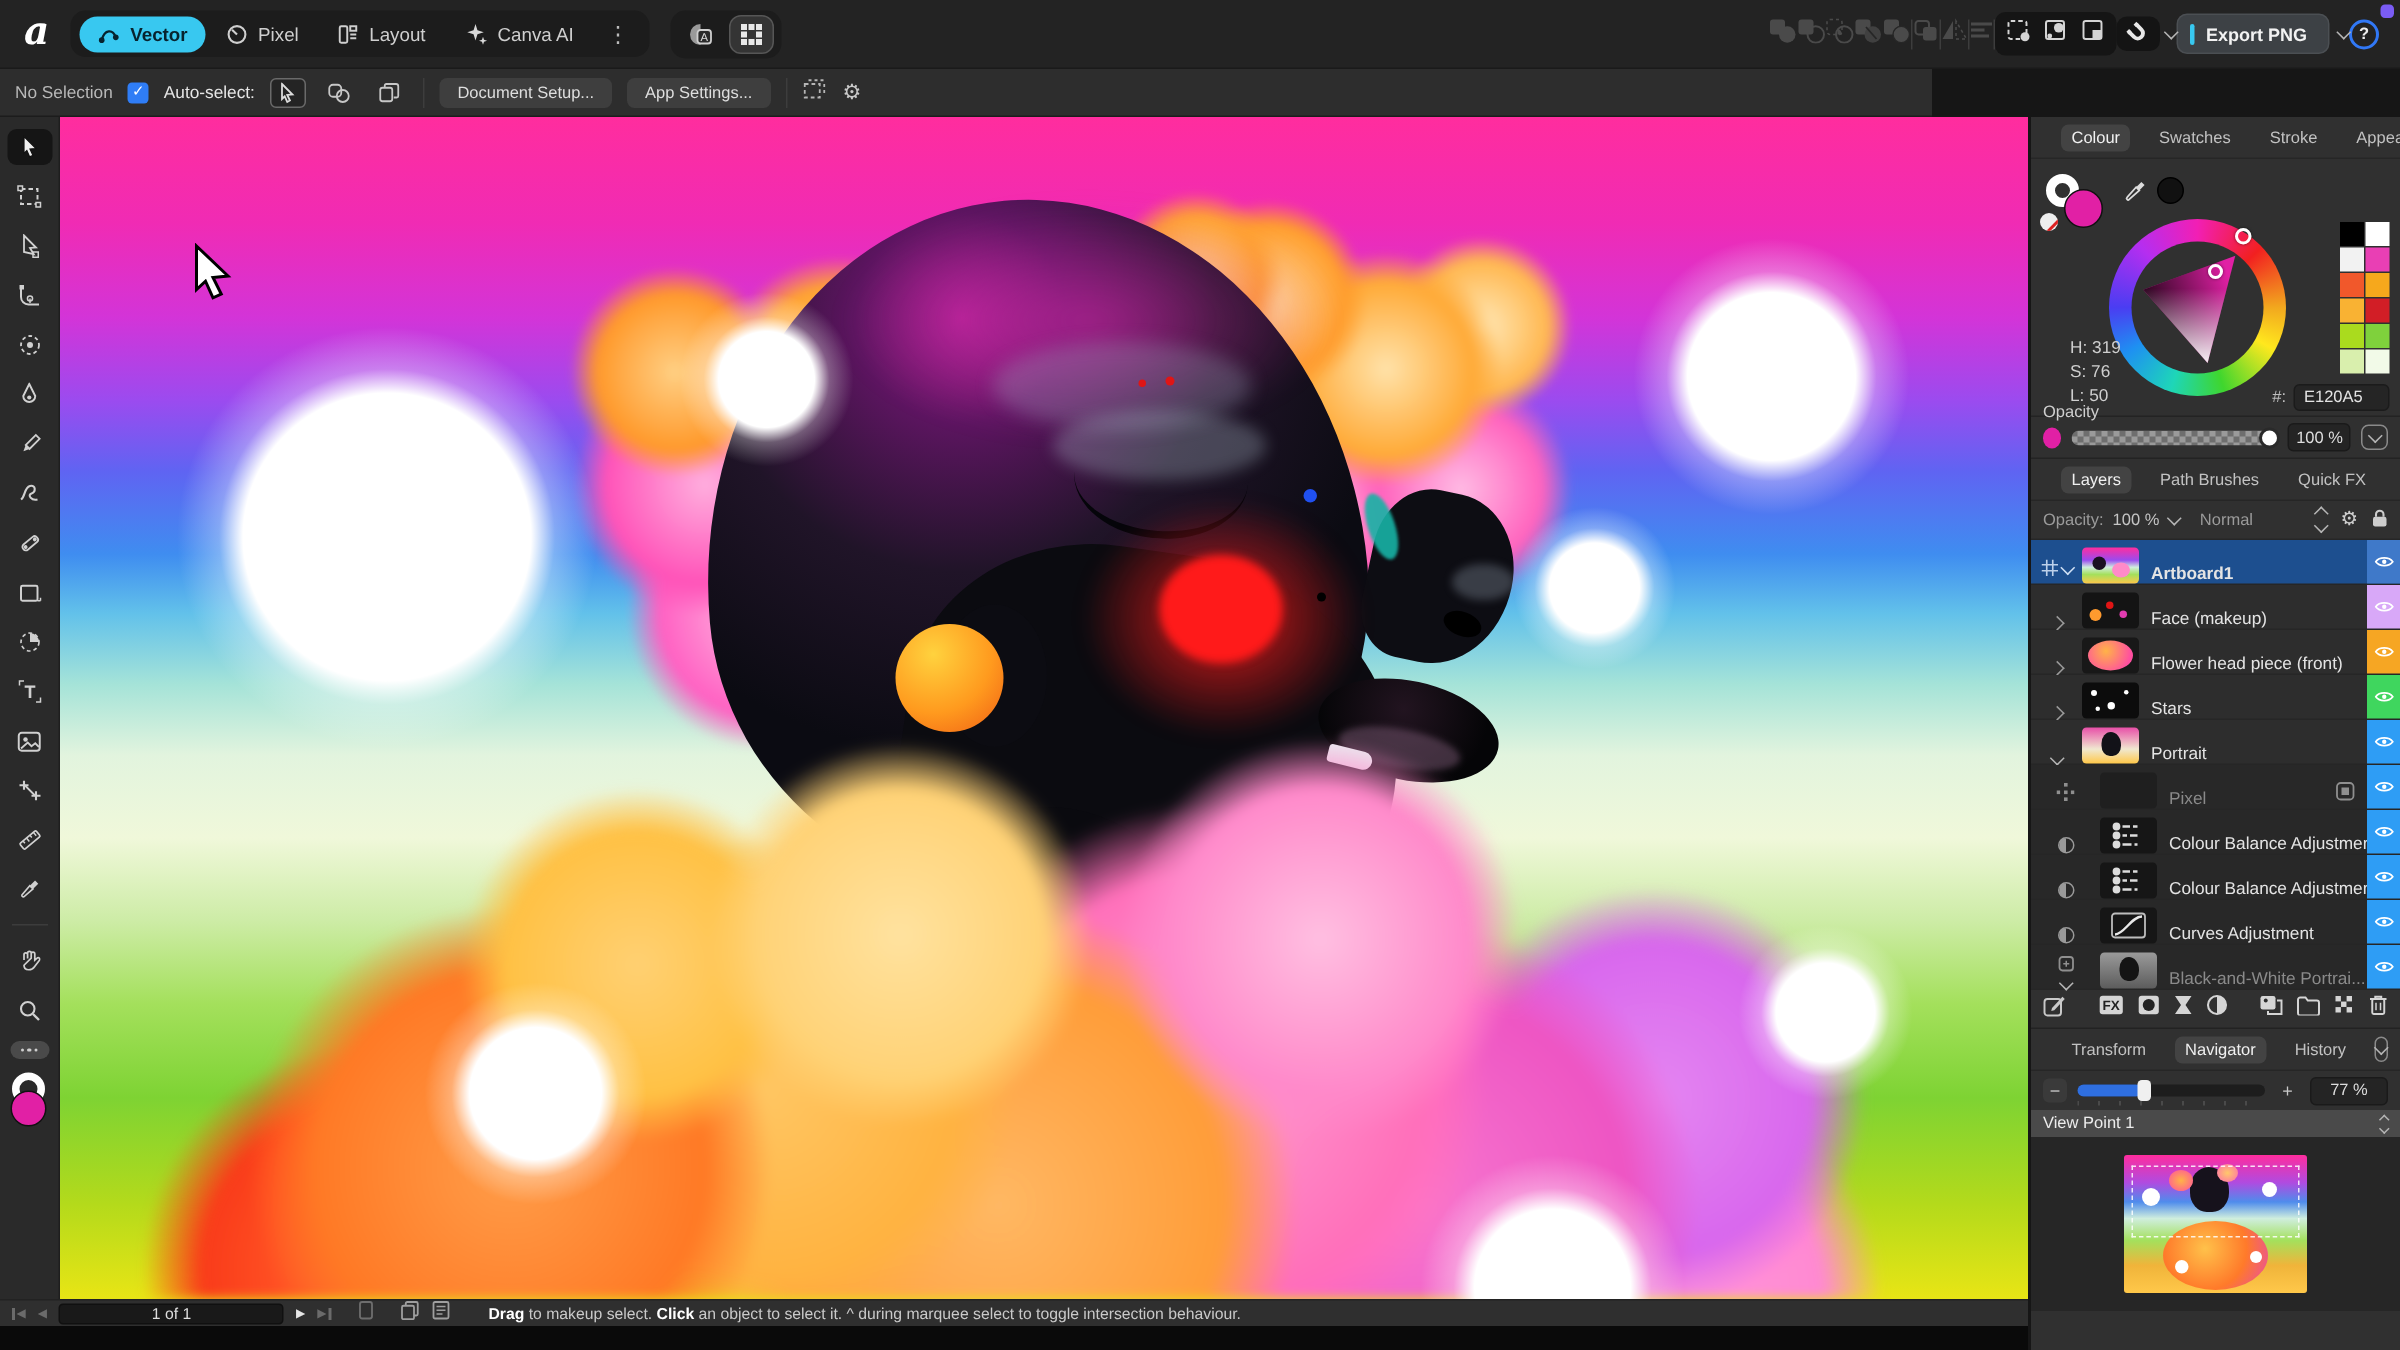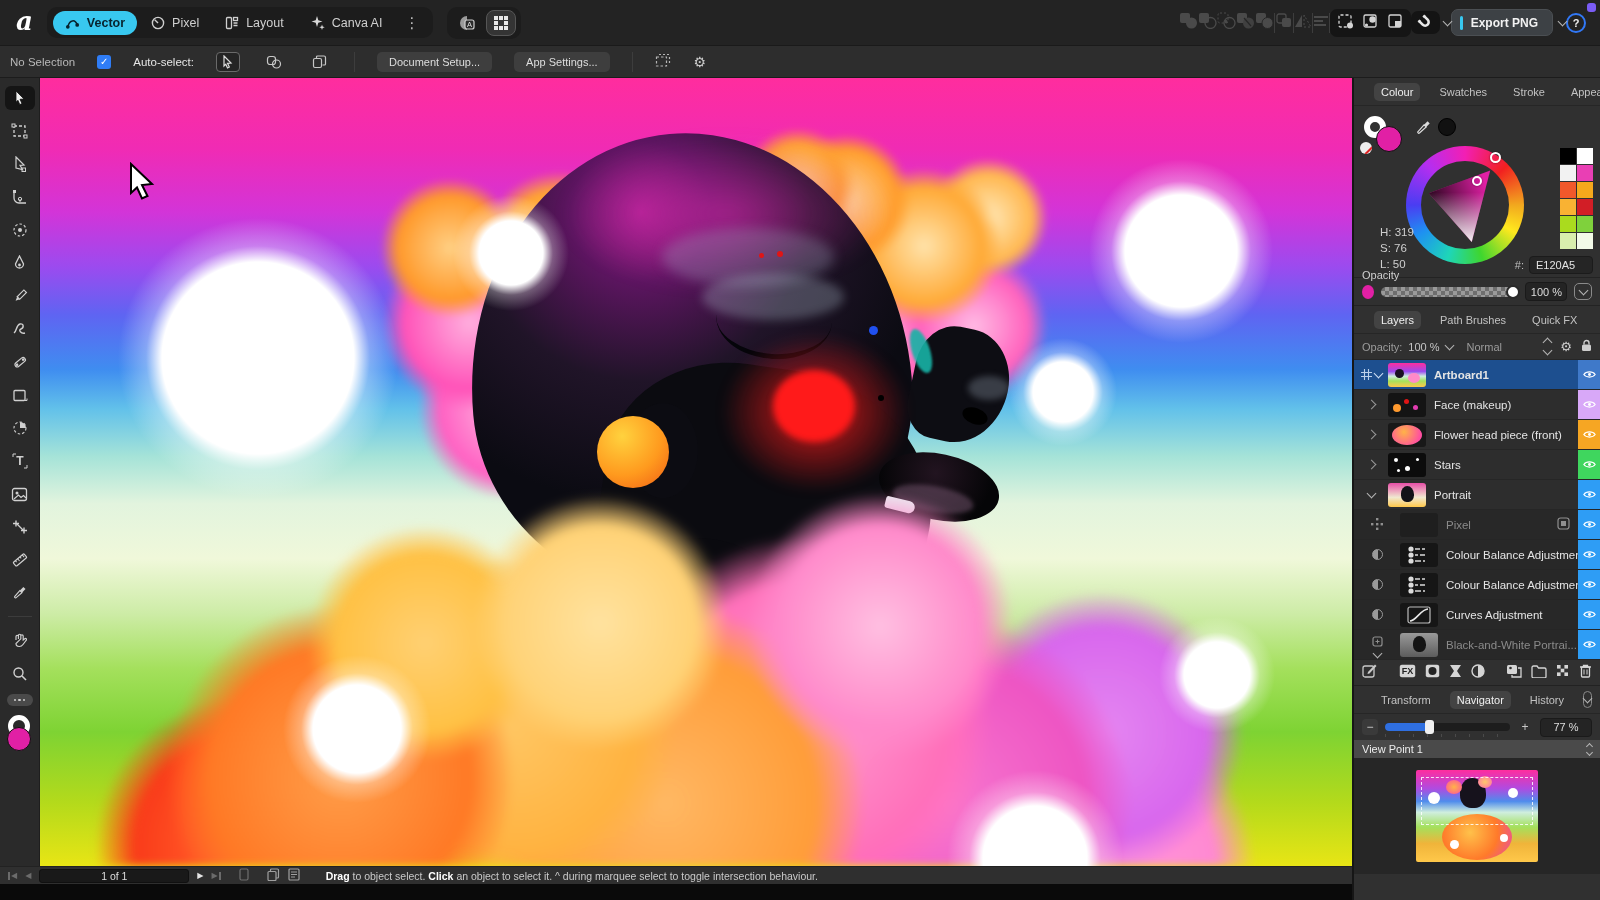--- a/index.html
+++ b/index.html
@@ -24,21 +24,21 @@
   .snap-pill{display:flex;align-items:center;background:#141414;border-radius:7px;padding:3px 6px;}
   .exportbtn{display:flex;align-items:center;gap:8px;background:#3d4145;border:1px solid #4b4f53;border-radius:7px;height:27px;padding:0 14px 0 8px;}
   .exp-accent{width:3px;height:14px;border-radius:2px;}
   .exportbtn span{font-size:12px;font-weight:bold;color:#f2f2f2;}
   .helpbtn{width:20px;height:20px;border-radius:50%;border:2px solid #3178f6;color:#eee;font-size:11px;font-weight:bold;display:flex;align-items:center;justify-content:center;}
   .chd{width:7px;height:7px;border-right:1.6px solid #b5b5b5;border-bottom:1.6px solid #b5b5b5;transform:rotate(45deg);margin-top:-3px;}
   .chr{width:7px;height:7px;border-right:1.6px solid #9a9a9a;border-bottom:1.6px solid #9a9a9a;transform:rotate(-45deg);}
   .corner-dot{right:4px;top:3px;width:9px;height:9px;border-radius:3px;background:#7a5cf5;}
 
   
-  #ctxbar{left:0;top:46px;width:1600px;height:32px;background:#2d2d2d;display:flex;align-items:center;gap:22px;padding:0 10px;border-bottom:1px solid #1c1c1c;}
+  #ctxbar{left:0;top:46px;width:1288px;height:32px;background:#2d2d2d;display:flex;align-items:center;gap:10px;padding:0 10px;border-bottom:1px solid #1c1c1c;}
   .ctx-label{color:#b8b8b8;font-size:11.5px;}
   .ctx-label.light{color:#e6e6e6;}
   .chk{width:14px;height:14px;border-radius:3px;background:#2f7df6;color:#fff;font-size:10px;display:flex;align-items:center;justify-content:center;}
   .ctx-btn{background:#3e3e3e;border-radius:5px;color:#dedede;font-size:11px;padding:4px 12px;}
   .icobox{width:24px;height:20px;border-radius:4px;display:flex;align-items:center;justify-content:center;}
   .icobox.bordered{border:1px solid #6a6a6a;background:#242424;}
 
   
   #tools{left:0;top:78px;width:40px;height:788px;background:#2a2a2a;border-right:1px solid #1e1e1e;display:flex;flex-direction:column;align-items:center;padding-top:8px;gap:9px;}
   .tool{width:30px;height:24px;display:flex;align-items:center;justify-content:center;border-radius:6px;}
@@ -134,21 +134,21 @@
   .wheel{position:absolute;width:118px;height:118px;border-radius:50%;
     background:conic-gradient(from -90deg,#4a3df2,#b52ef0 13%,#f21fb4 25%,#f22020 38%,#f2a81e 50%,#ffe81e 58%,#3fd62e 70%,#1ed6b8 80%,#1e90f2 91%,#4a3df2);}
   .wheel::after{content:"";position:absolute;inset:15px;border-radius:50%;background:#303030;}
   .wtri{position:absolute;inset:17px;clip-path:polygon(80% 9%,7% 36%,58% 94%);
     background:linear-gradient(to bottom,rgba(255,255,255,0) 35%,rgba(255,255,255,.97) 96%),
                linear-gradient(250deg,rgba(0,0,0,0) 25%,rgba(0,0,0,.96) 88%),#e120a5;z-index:2;}
   .wsel{position:absolute;border:2px solid #fff;border-radius:50%;box-shadow:0 0 2px #0009;z-index:3;}
 
   
   .oprow{display:flex;align-items:center;gap:6px;height:26px;padding:0 8px;border-bottom:1px solid #262626;font-size:11px;color:#9b9b9b;}
-  .lrow{display:flex;align-items:center;height:30px;border-bottom:1px solid #262626;background:#2d2d2d;position:relative;}
+  .lrow{display:flex;align-items:flex-end;height:30px;border-bottom:1px solid #262626;background:#2d2d2d;position:relative;}
   .lrow.sel{background:#1d4f8f;}
   .lrow.child{background:#282828;}
   .gutter{width:34px;display:flex;align-items:center;justify-content:center;gap:3px;flex-shrink:0;}
   .lthumb{width:38px;height:24px;border-radius:3px;margin-right:8px;flex-shrink:0;background:#1c1c1c;position:relative;overflow:hidden;}
   .lname{font-size:11.5px;color:#e4e4e4;white-space:nowrap;overflow:hidden;flex:1;}
   .lname.dim{color:#8a8a8a;}
   .chip{width:22px;height:100%;margin-left:auto;display:flex;align-items:center;justify-content:center;flex-shrink:0;}
   .halfmoon{width:11px;height:11px;border-radius:50%;border:1.4px solid #9a9a9a;background:linear-gradient(90deg,#9a9a9a 50%,transparent 50%);}
   .layeractions{display:flex;align-items:center;height:26px;padding:0 8px;gap:9px;border-bottom:1px solid #222;}
   .la-gap{flex:1;}
@@ -916,16 +916,16 @@
           <rect x="1" y="1" width="8" height="11" rx="1.5" fill="none" stroke="#bbb" stroke-width="1.2"></rect>
         </svg></span>
     <span class="sbico" style="margin-left:10px;"><svg width="13" height="13" viewBox="0 0 13 13">
           <rect x="3.5" y="1" width="8" height="9" rx="1" fill="none" stroke="#bbb" stroke-width="1.2"></rect>
           <rect x="1" y="3.5" width="8" height="9" rx="1" fill="#2f2f2f" stroke="#bbb" stroke-width="1.2"></rect>
         </svg></span>
     <span class="sbico"><svg width="12" height="13" viewBox="0 0 12 13">
           <rect x="1" y="1" width="10" height="11" rx="1" fill="none" stroke="#bbb" stroke-width="1.2"></rect>
           <path d="M3 4 h6 M3 6.5 h6 M3 9 h4" stroke="#bbb"></path>
         </svg></span>
-    <span class="hint"><b>Drag</b><span> to object select. </span><b>Click</b><span> an object to select it. ^ during marquee select to toggle intersection behaviour.</span></span>
+    <span class="hint"><b>Drag</b><span> to makeup select. </span><b>Click</b><span> an object to select it. ^ during marquee select to toggle intersection behaviour.</span></span>
   </div>
   <div id="blackstrip" class="abs"></div>
 </div>
 
 </body></html>

